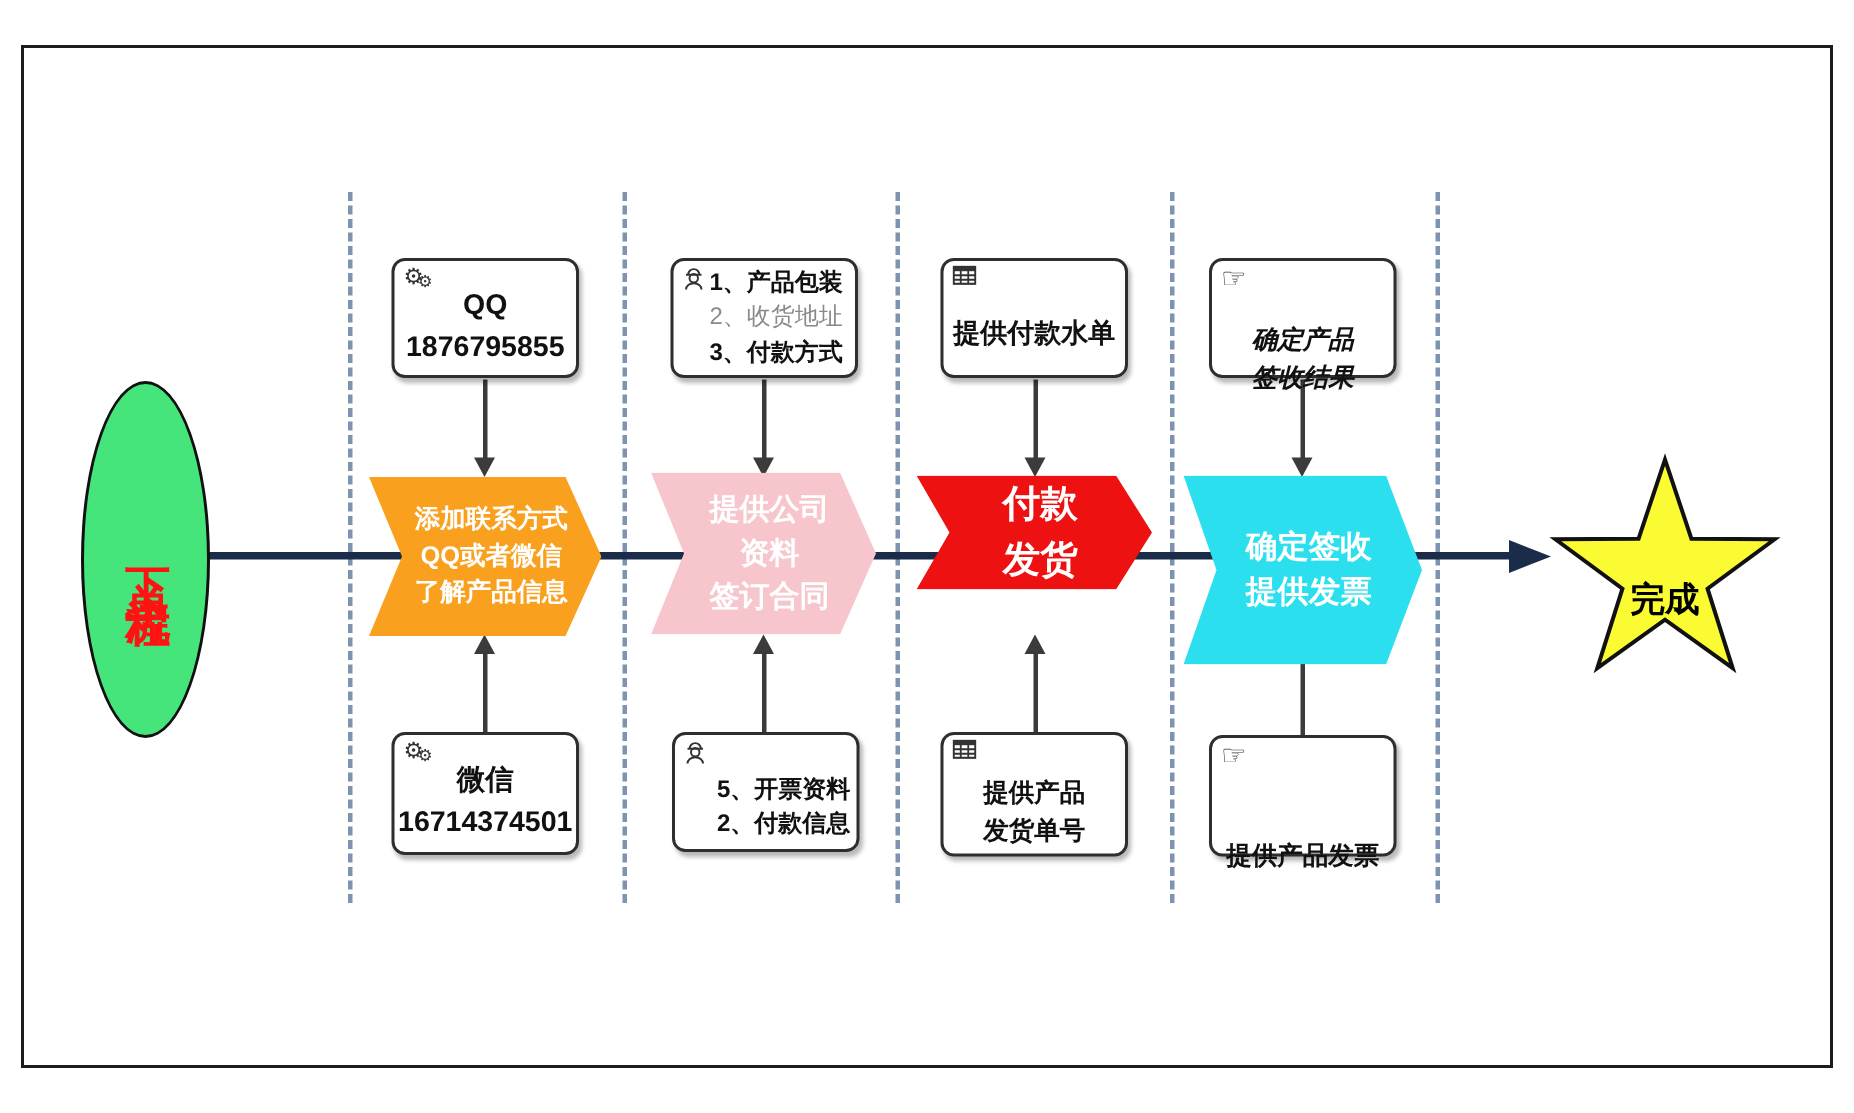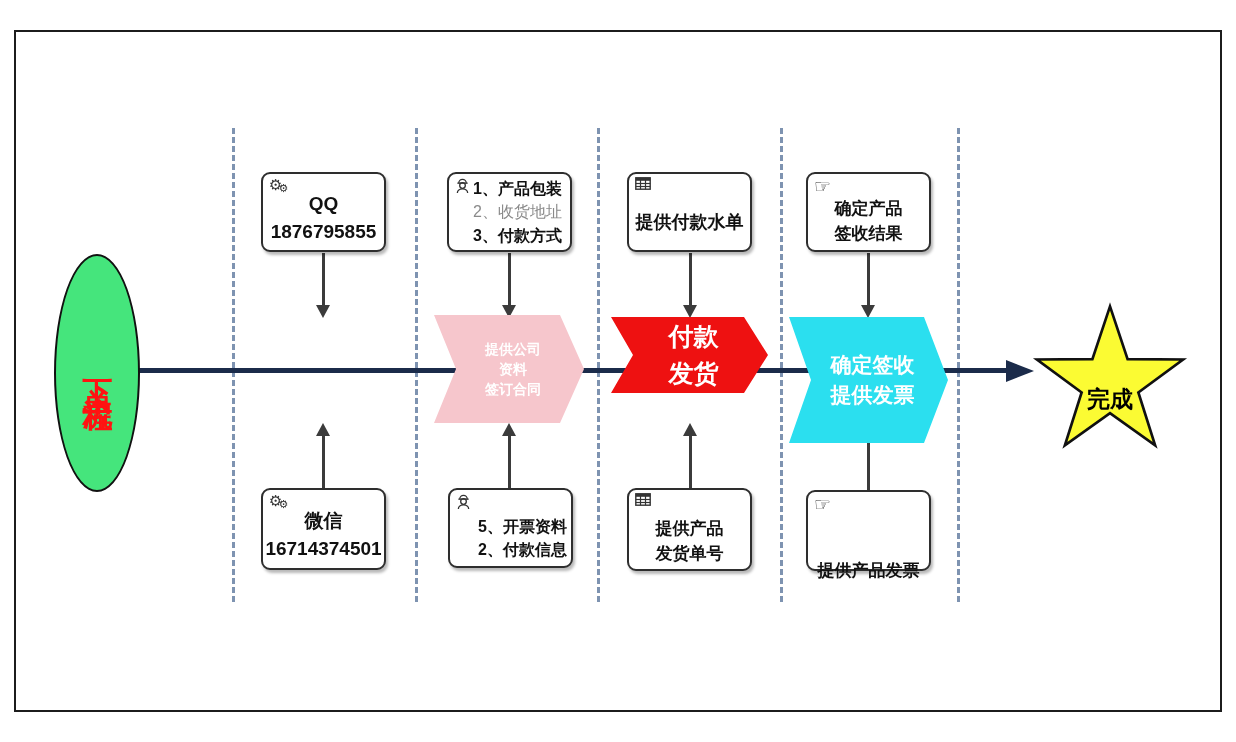--- a/index.html
+++ b/index.html
@@ -37,21 +37,21 @@
     color:var(--start-text,#FF1312); font-size:30px; font-weight:bold; letter-spacing:9px;
   }
 
   .chev {
     position:absolute; z-index:4; display:flex; flex-direction:column;
     justify-content:center; align-items:center; color:#fff; font-weight:bold;
     text-align:center; line-height:1.45; padding-left:8px; box-sizing:border-box;
     clip-path:polygon(0 0, calc(100% - 24px) 0, 100% 50%, calc(100% - 24px) 100%, 0 100%, 22px 50%);
   }
   .s1 { left:246px; top:318px; width:155px; height:106px; background:var(--stage1-fill,#F9A01E); font-size:17px; }
-  .s2 { left:434px; top:315px; width:150px; height:108px; background:var(--stage2-fill,#F6C6CC); font-size:14px; }
+  .s2 { left:434px; top:315px; width:150px; height:108px; background:var(--stage2-fill,#F6C6CC); font-size:20px; }
   .s3 { left:611px; top:317px; width:157px; height:76px; background:var(--stage3-fill,#EE1111); font-size:25px; line-height:1.5; }
   .s4 { left:789px; top:317px; width:159px; height:126px; background:var(--stage4-fill,#2BDFEF); font-size:21px; }
 
   .box {
     position:absolute; width:125px; height:80px; background:#fff; z-index:6;
     border:2.5px solid var(--box-border,#2E2E2E); border-radius:9px;
     box-shadow:2px 3px 3px rgba(0,0,0,0.28); box-sizing:border-box;
   }
   .box .icon { position:absolute; top:3px; left:6px; color:#333; line-height:1; }
   .box .content {
@@ -60,21 +60,21 @@
   }
   .bA1{left:261px; top:172px;} .bA2{left:261px; top:488px; height:82px;}
   .bB1{left:447px; top:172px;} .bB2{left:448px; top:488px;}
   .bC1{left:627px; top:172px;} .bC2{left:627px; top:488px; height:83px;}
   .bD1{left:806px; top:172px;} .bD2{left:806px; top:490px; height:81px;}
   .bA1 .content,.bA2 .content { font-size:19px; padding-top:6px; }
   .bB1 .content { align-items:flex-start; padding-left:24px; font-size:16px; }
   .bB2 .content { align-items:flex-start; padding-left:28px; padding-top:10px; font-size:16px; }
   .bC1 .content { padding-top:10px; font-size:18px; }
   .bC2 .content { padding-top:12px; }
-  .bD1 .content { padding-top:10px; }
+  .bD1 .content { padding-top:28px;font-style:italic; }
   .bD2 .content { padding-top:12px; font-size:17px;margin-top:29px; }
   .line-muted { color:#8a8a8a; font-weight:normal; }
 
   .conn { position:absolute; width:3px; background:#3b3b3b; z-index:3; }
   .arrow-down, .arrow-up { position:absolute; width:0; height:0; z-index:3; }
   .arrow-down { border-left:7.5px solid transparent; border-right:7.5px solid transparent; border-top:13px solid #3b3b3b; }
   .arrow-up   { border-left:7.5px solid transparent; border-right:7.5px solid transparent; border-bottom:13px solid #3b3b3b; }
 
   .star-wrap { position:absolute; left:1030px; top:300px; width:160px; height:160px; z-index:5; }
   .star-wrap svg { display:block; }
@@ -97,20 +97,25 @@
   <div class="divider d4"></div>
   <div class="divider d5"></div>
 
   <div class="flow-line"></div>
   <div class="flow-arrow"></div>
 
   <div class="start-ellipse">
     <span class="vtext">下单流程</span>
   </div>
 
+  <div class="chev s1">
+    <span>添加联系方式</span>
+    <span>QQ或者微信</span>
+    <span>了解产品信息</span>
+  </div>
   <div class="box bA1">
     <span class="icon"><span class="gear-big">⚙</span><span class="gear-small">⚙</span></span>
     <div class="content">
       <span>QQ</span>
       <span>1876795855</span>
     </div>
   </div>
   <div class="box bA2">
     <span class="icon"><span class="gear-big">⚙</span><span class="gear-small">⚙</span></span>
     <div class="content">

